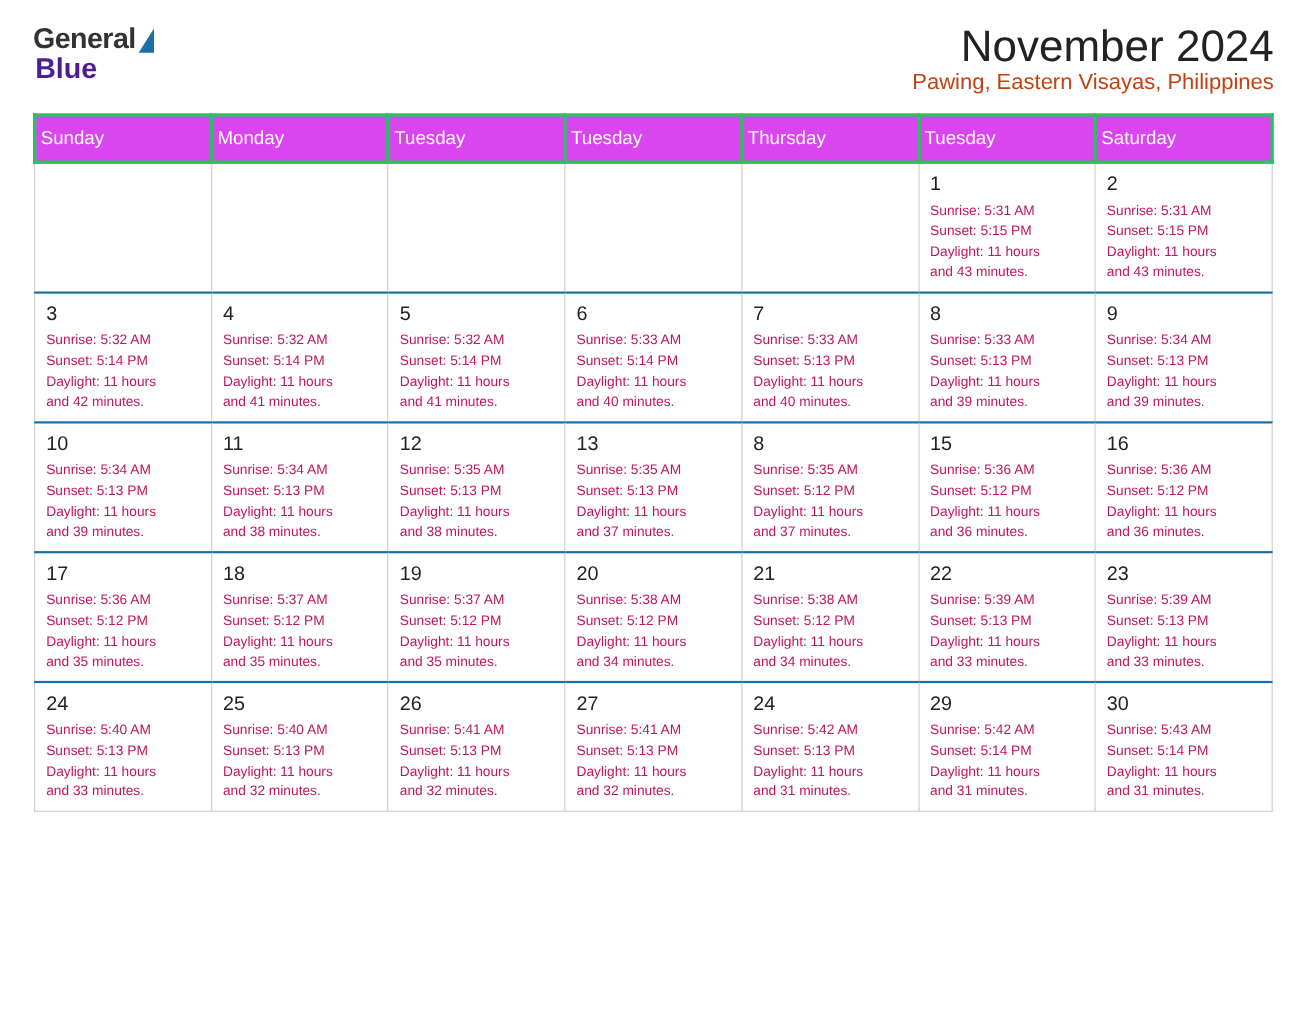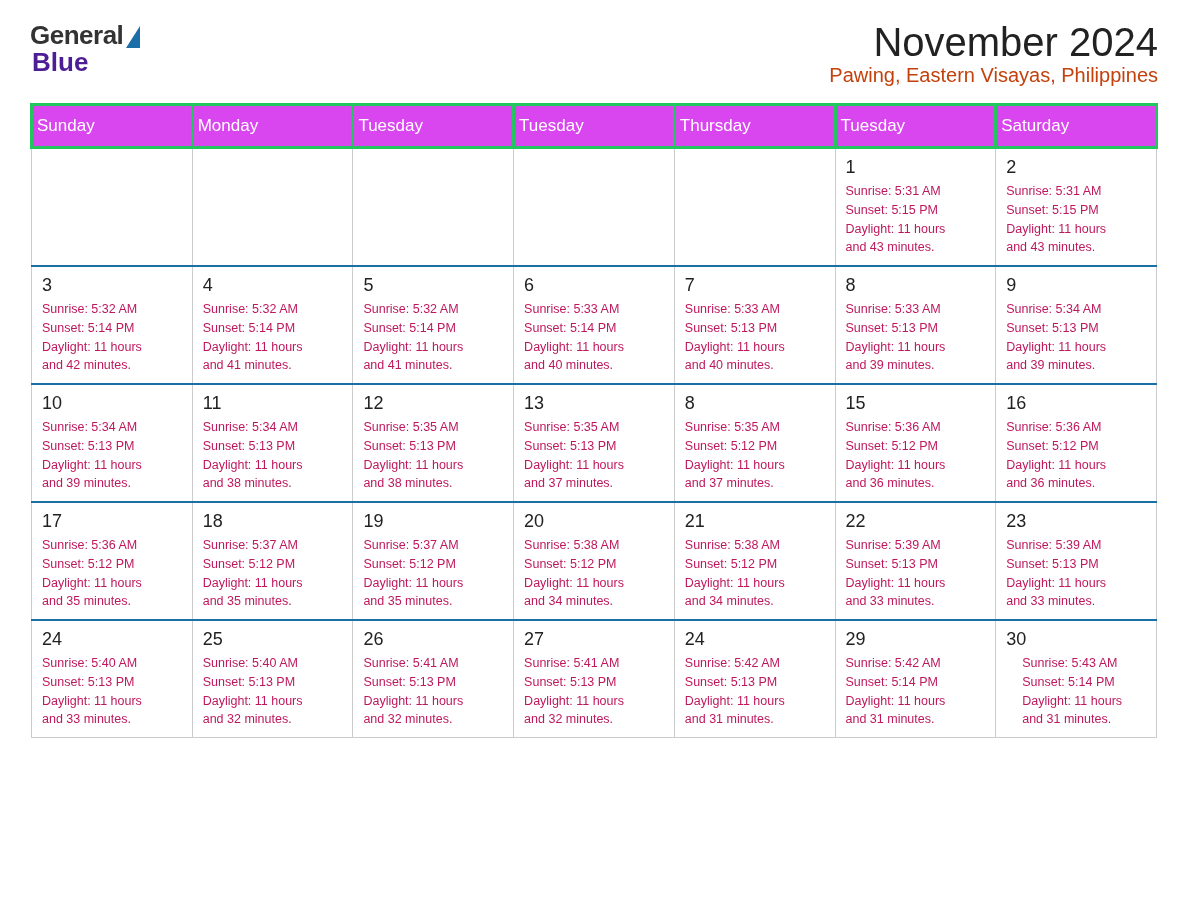--- a/index.html
+++ b/index.html
@@ -340,20 +340,20 @@
         </td>
         <td>
           <div class="day-num">29</div>
           <div class="day-info" style="white-space: pre-line;">Sunrise: 5:42 AM
 Sunset: 5:14 PM
 Daylight: 11 hours
 and 31 minutes.</div>
         </td>
         <td>
           <div class="day-num">30</div>
-          <div class="day-info" style="white-space: pre-line; margin-left: 16px;">Sunrise: 5:43 AM
+          <div class="day-info" style="white-space: pre-line;">Sunrise: 5:43 AM
 Sunset: 5:14 PM
 Daylight: 11 hours
 and 31 minutes.</div>
         </td>
       </tr>
     </tbody>
 </table>
 
 </body></html>

